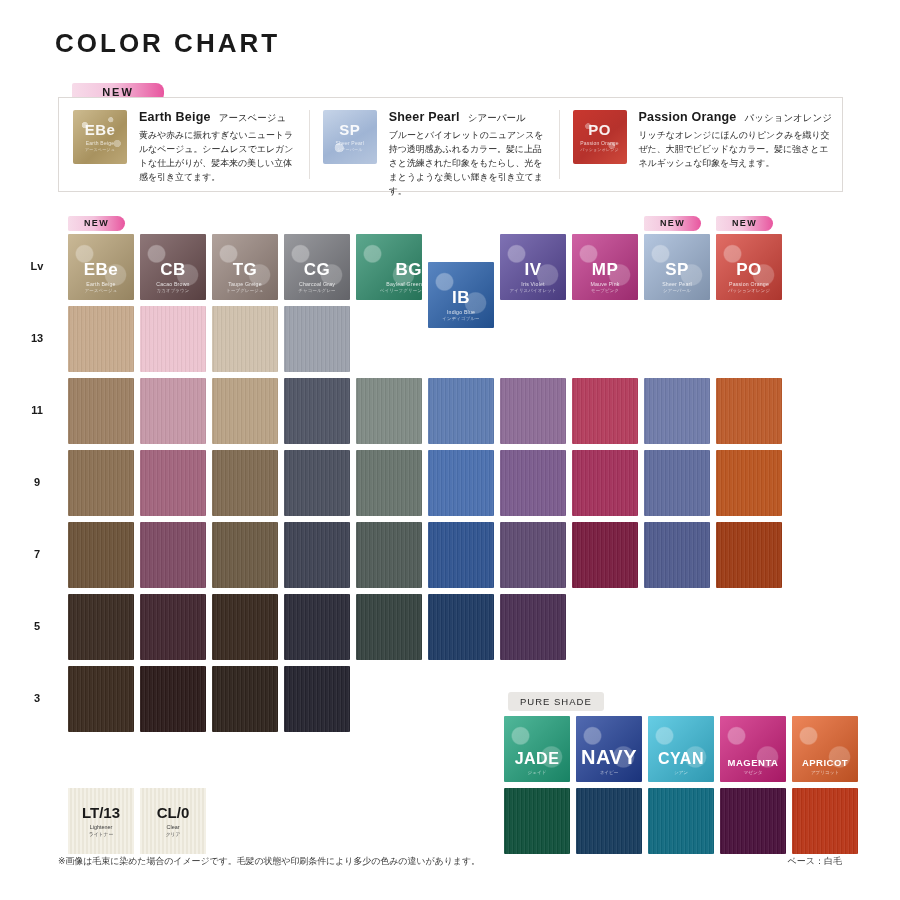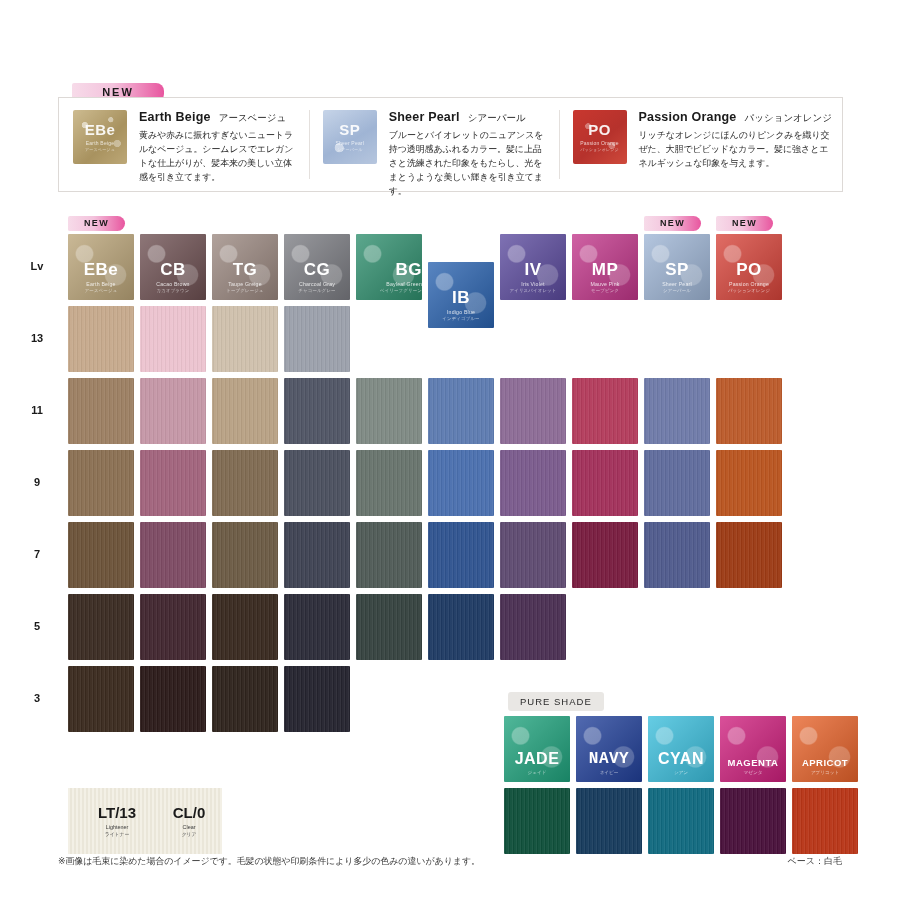--- a/index.html
+++ b/index.html
@@ -123,40 +123,40 @@
     padding-bottom:7px;box-sizing:border-box;
   }
   .ps-head .code{color:#fff;font-weight:600;line-height:1;letter-spacing:.5px;}
   .ps-head .jp{color:#fff;font-size:4.6px;margin-top:3px;opacity:.6;}
 
   
   .lt-sw{
     position:absolute;width:66px;height:66px;overflow:hidden;
     display:flex;flex-direction:column;align-items:center;justify-content:center;
     background:repeating-linear-gradient(90deg,#f3f0e6 0 2px,#eae6d9 2px 4px);
-    padding-left:16px;
   }
   .lt-sw .code{font-size:15px;font-weight:bold;color:#1a1a1a;line-height:1;}
   .lt-sw .en{font-size:5.4px;color:#3a3a3a;margin-top:4px;}
   .lt-sw .jp{font-size:4.8px;color:#4a4a4a;margin-top:1px;}
 
   .footnote{
     position:absolute;left:58px;top:855px;
     font-size:9px;color:#3a3a3a;letter-spacing:-.1px;
   }
   .base-note{
     position:absolute;right:58px;top:855px;
     font-size:9px;color:#3a3a3a;
   }
 </style>
 </head>
 <body>
 
 <div id="root">
 
+  <div class="page-title">COLOR CHART</div>
 
   <div class="badge-top">
     <span class="new-badge">NEW</span>
   </div>
 
   <div class="info-panel" id="info-panel">
       <div class="info-card">
         <div class="chip ebe">
           <span class="chip-code">EBe</span>
           <span class="chip-en">Earth Beige</span>
@@ -310,21 +310,21 @@
 
   <div class="pure-tag">PURE SHADE</div>
 
   <div id="pure-shade">
       <div class="ps-head" style="left: 504px; top: 716px; background: radial-gradient(circle at 25% 30%, rgba(255, 255, 255, 0.3) 0px, rgba(255, 255, 255, 0.3) 12%, transparent 14%), radial-gradient(circle at 72% 62%, rgba(255, 255, 255, 0.22) 0px, rgba(255, 255, 255, 0.22) 16%, transparent 18%), linear-gradient(135deg, rgba(255, 255, 255, 0.22), rgba(0, 0, 0, 0.2)), rgb(31, 163, 125);">
         <span class="code" style="font-size: 16px;">JADE</span>
         <span class="jp">ジェイド</span>
       </div>
       <div class="cell" style="left: 504px; top: 788px; background: rgb(15, 79, 58);"></div>
       <div class="ps-head" style="left: 576px; top: 716px; background: radial-gradient(circle at 25% 30%, rgba(255, 255, 255, 0.3) 0px, rgba(255, 255, 255, 0.3) 12%, transparent 14%), radial-gradient(circle at 72% 62%, rgba(255, 255, 255, 0.22) 0px, rgba(255, 255, 255, 0.22) 16%, transparent 18%), linear-gradient(135deg, rgba(255, 255, 255, 0.22), rgba(0, 0, 0, 0.2)), rgb(33, 64, 154);">
-        <span class="code" style="font-size: 16px; font-family: Liberation Mono, monospace;">NAVY</span>
+        <span class="code" style="font-size: 20px;">NAVY</span>
         <span class="jp">ネイビー</span>
       </div>
       <div class="cell" style="left: 576px; top: 788px; background: rgb(22, 58, 92);"></div>
       <div class="ps-head" style="left: 648px; top: 716px; background: radial-gradient(circle at 25% 30%, rgba(255, 255, 255, 0.3) 0px, rgba(255, 255, 255, 0.3) 12%, transparent 14%), radial-gradient(circle at 72% 62%, rgba(255, 255, 255, 0.22) 0px, rgba(255, 255, 255, 0.22) 16%, transparent 18%), linear-gradient(135deg, rgba(255, 255, 255, 0.22), rgba(0, 0, 0, 0.2)), rgb(59, 191, 221);">
         <span class="code" style="font-size: 16px;">CYAN</span>
         <span class="jp">シアン</span>
       </div>
       <div class="cell" style="left: 648px; top: 788px; background: rgb(16, 105, 127);"></div>
       <div class="ps-head" style="left: 720px; top: 716px; background: radial-gradient(circle at 25% 30%, rgba(255, 255, 255, 0.3) 0px, rgba(255, 255, 255, 0.3) 12%, transparent 14%), radial-gradient(circle at 72% 62%, rgba(255, 255, 255, 0.22) 0px, rgba(255, 255, 255, 0.22) 16%, transparent 18%), linear-gradient(135deg, rgba(255, 255, 255, 0.22), rgba(0, 0, 0, 0.2)), rgb(207, 31, 125);">
         <span class="code" style="font-size: 9.5px;">MAGENTA</span>

